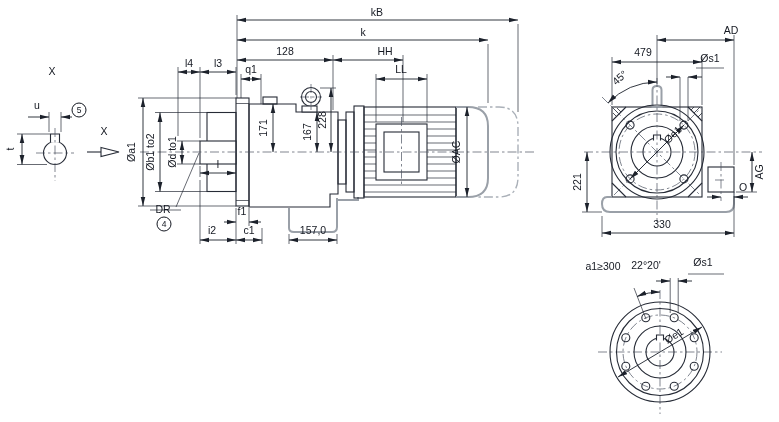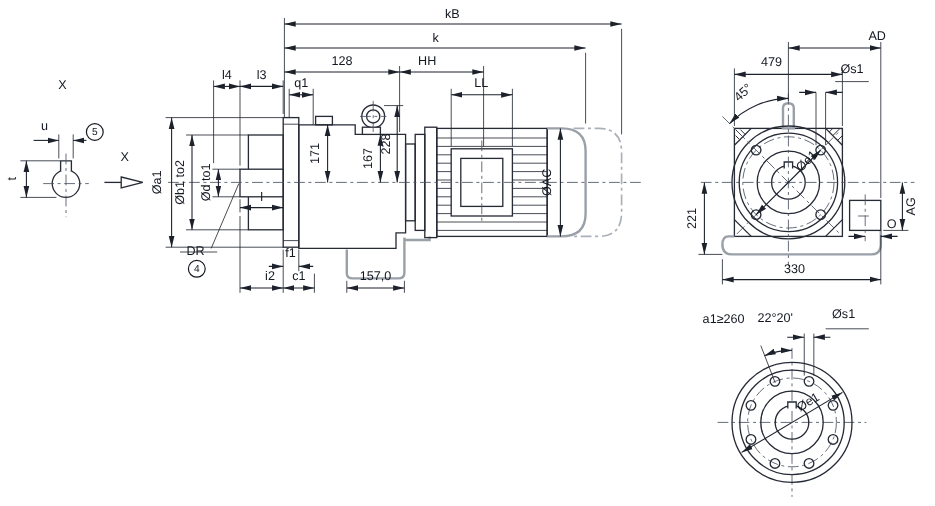--- a/index.html
+++ b/index.html
@@ -253,48 +253,48 @@
 
 <div class="lb" style="left:52px;top:72px">X</div>
 <div class="lb" style="left:37px;top:106px">u</div>
 <div class="badge" style="left:79px;top:110px">5</div>
 <div class="lb rot" style="left:11px;top:149px">t</div>
 <div class="lb" style="left:104px;top:132px">X</div>
 
 <div class="lb" style="left:377px;top:13px">kB</div>
 <div class="lb" style="left:363px;top:33px">k</div>
 <div class="lb" style="left:285px;top:52px">128</div>
-<div class="lb" style="left:356px;top:52px">HH</div>
+<div class="lb" style="left:385px;top:52px">HH</div>
 <div class="lb" style="left:401px;top:70px">LL</div>
 <div class="lb" style="left:251px;top:70px">q1</div>
 <div class="lb" style="left:189px;top:64px">l4</div>
 <div class="lb" style="left:218px;top:64px">l3</div>
 <div class="lb rot" style="left:132px;top:152px">Øa1</div>
 <div class="lb rot" style="left:151px;top:152px">Øb1 to2</div>
 <div class="lb rot" style="left:173px;top:152px">Ød to1</div>
 <div class="lb" style="left:218px;top:165px">l</div>
 <div class="lb" style="left:163px;top:210px">DR</div>
 <div class="badge" style="left:164px;top:224px">4</div>
 <div class="lb" style="left:242px;top:212px">f1</div>
-<div class="lb" style="left:225px;top:231px">i2</div>
+<div class="lb" style="left:212px;top:231px">i2</div>
 <div class="lb" style="left:249px;top:231px">c1</div>
 <div class="lb" style="left:313px;top:231px">157,0</div>
 <div class="lb rot" style="left:264px;top:128px">171</div>
 <div class="lb rot" style="left:308px;top:132px">167</div>
 <div class="lb rot" style="left:323px;top:120px">228</div>
 <div class="lb rot" style="left:457px;top:152px">ØAC</div>
 
 <div class="lb" style="left:731px;top:31px">AD</div>
 <div class="lb" style="left:643px;top:53px">479</div>
 <div class="lb rot" style="left:620px;top:78px;--r:-42deg">45°</div>
 <div class="lb" style="left:710px;top:59px">Øs1</div>
 <div class="lb rot" style="left:673px;top:135px;--r:-45deg">Øe1</div>
 <div class="lb rot" style="left:578px;top:182px">221</div>
 <div class="lb rot" style="left:760px;top:172px">AG</div>
 <div class="lb" style="left:743px;top:188px">O</div>
 <div class="lb" style="left:662px;top:225px">330</div>
 
-<div class="lb" style="left:603px;top:267px">a1≥260</div>
+<div class="lb" style="left:603px;top:267px">a1≥300</div>
 <div class="lb" style="left:646px;top:266px">22°20'</div>
 <div class="lb" style="left:703px;top:263px">Øs1</div>
 <div class="lb rot" style="left:674px;top:336px;--r:-31deg">Øe1</div>
 
 </div>
 
 </body></html>

